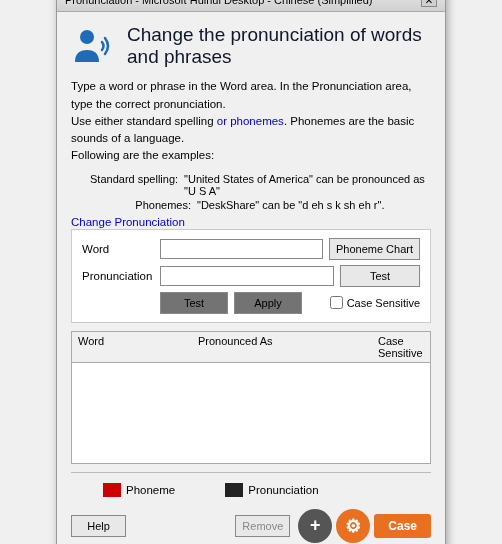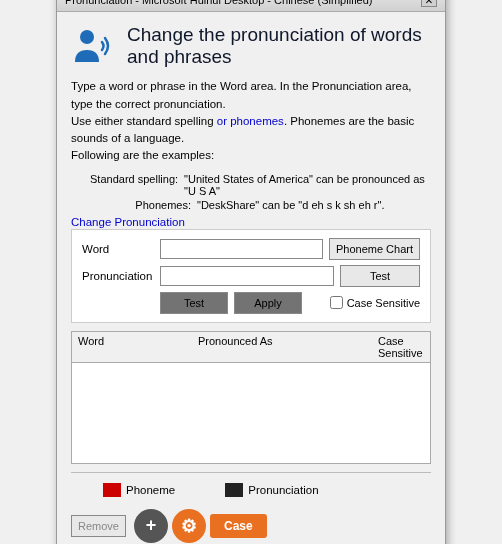--- a/index.html
+++ b/index.html
@@ -361,20 +361,21 @@
         <span class="legend-label">Phoneme</span>
       </div>
       <div class="legend-item">
         <div class="legend-box" style="background:#222222;"></div>
         <span class="legend-label">Pronunciation</span>
       </div>
     </div>
 
     
     <div class="bottom-row">
+      <button class="help-btn">Help</button>
       <div class="bottom-right">
         <button class="remove-btn">Remove</button>
         <div class="done-circle-group">
           <button class="circle-btn circle-add">+</button>
           <button class="circle-btn circle-settings">⚙</button>
           <button class="done-btn">Case</button>
         </div>
       </div>
     </div>
   </div>

